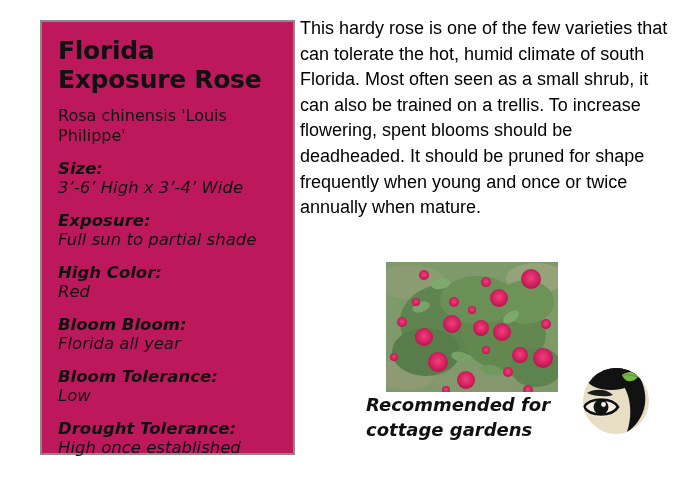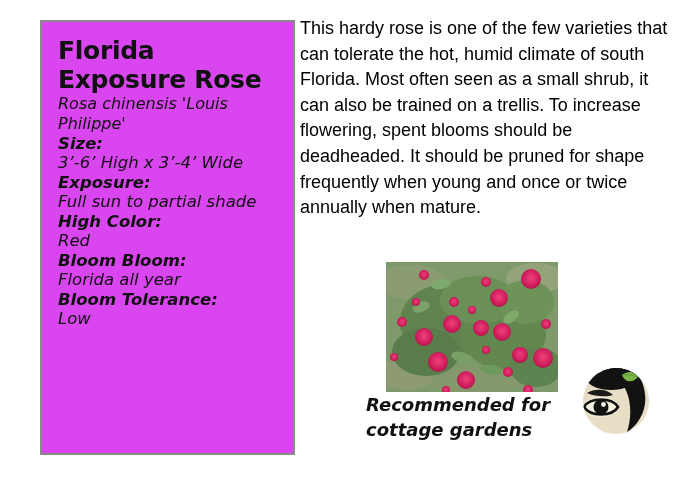--- a/index.html
+++ b/index.html
@@ -16,43 +16,43 @@
     color: #000000;
   }
 
   
   #info-panel {
     position: absolute;
     left: 40px;
     top: 20px;
     width: 255px;
     height: 435px;
-    background: #d946ef;
+    background: #be185d;
     border: 2px solid #8a8a8a;
     box-sizing: border-box;
     padding: 12px 14px 0 16px;
   }
   #plant-title {
     font-family: "DejaVu Sans", sans-serif;
     font-weight: bold;
     font-size: 25px;
     line-height: 29px;
     letter-spacing: -0.3px;
     margin: 2px 0 0 0;
     color: #111111;
   }
   #plant-subtitle {
     font-family: "DejaVu Sans", sans-serif;
-    font-style: italic;
     font-size: 16px;
     line-height: 20px;
-    margin: 0 0 0 0;
+    margin: 12px 0 0 0;
     color: #111111;
   }
   .attr-block {
+    margin-top: 13px;
   }
   .attr-label {
     font-family: "DejaVu Sans", sans-serif;
     font-style: italic;
     font-weight: bold;
     font-size: 16.5px;
     line-height: 19px;
     color: #111111;
   }
   .attr-value {
@@ -141,20 +141,24 @@
   <div class="attr-block">
     <div class="attr-label">Bloom Bloom:</div>
     <div class="attr-value">Florida all year</div>
   </div>
 
   <div class="attr-block">
     <div class="attr-label">Bloom Tolerance:</div>
     <div class="attr-value">Low</div>
   </div>
 
+  <div class="attr-block">
+    <div class="attr-label">Drought Tolerance:</div>
+    <div class="attr-value">High once established</div>
+  </div>
 
 </div>
 
 <div id="description">This hardy rose is one of the few varieties that can tolerate the hot, humid climate of south Florida. Most often seen as a small shrub, it can also be trained on a trellis. To increase flowering, spent blooms should be deadheaded. It should be pruned for shape frequently when young and once or twice annually when mature.</div>
 
 <div id="plant-photo">
   <svg width="172" height="130" viewBox="0 0 172 130">
     <defs>
       <radialGradient id="bloom" cx="50%" cy="45%" r="60%">
         <stop offset="0%" stop-color="#f0407c"></stop>

